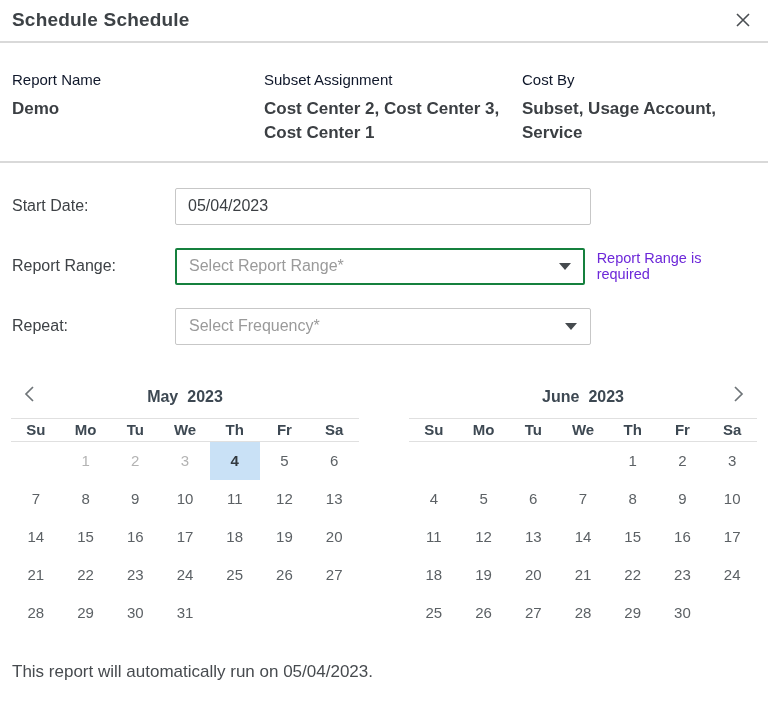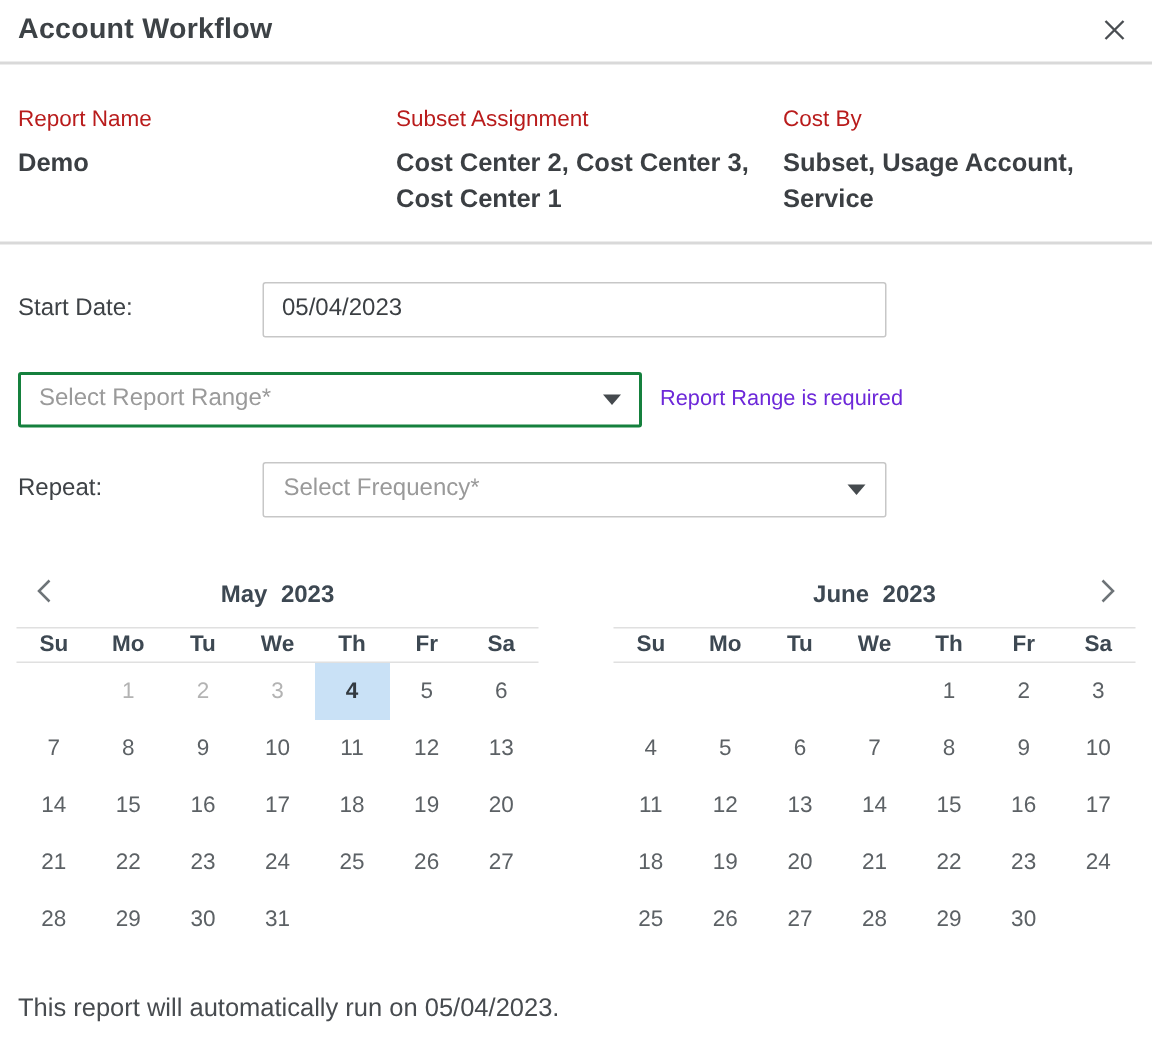--- a/index.html
+++ b/index.html
@@ -11,21 +11,21 @@
     padding:9px 16px 10px 12px; border-bottom:2px solid #d9d9d9; }
   .modal-title { font-size:19px; font-weight:700; color:#3d4246; letter-spacing:.2px; }
   .close-btn { border:none; background:none; cursor:pointer; padding:2px; line-height:0; }
   .close-btn svg { display:block; }
 
   
   .summary { display:flex; padding:28px 12px 16px 12px; border-bottom:2px solid #d9d9d9; }
   .sum-col1 { width:252px; }
   .sum-col2 { width:258px; }
   .sum-col3 { flex:1; }
-  .sum-label { font-size:15px; color:#b91c1c; }
+  .sum-label { font-size:15px; color:#0f172a; }
   .sum-value { margin-top:9px; font-size:17px; font-weight:700; color:#3b3f43; line-height:1.4; }
   .sum-col2 .sum-value { max-width:248px; }
 
   
   .form-section { padding:25px 12px 0 12px; }
   .form-row { display:flex; align-items:center; margin-bottom:23px; position:relative; }
   .form-label { width:163px; font-size:16px; color:#3e4246; flex:0 0 163px; }
   .text-input, .dropdown { width:416px; height:37px; border:1px solid #c7c7c7;
     border-radius:2px; background:#fff; font-size:16px; }
   .text-input { padding:0 12px; color:#3b3f43; outline:none;
@@ -63,21 +63,21 @@
 
   
   .footer-note { margin:30px 12px 0 12px; font-size:17px; color:#474b4f; }
 </style>
 </head>
 <body>
 
 <div class="modal">
 
   <div class="modal-header">
-    <div class="modal-title">Account Workflow</div>
+    <div class="modal-title">Schedule Schedule</div>
     <button class="close-btn">
       <span>
         <svg width="14" height="14" viewBox="0 0 14 14">
             <path d="M1 1 L13 13 M13 1 L1 13" stroke="#4a4e52" stroke-width="1.6" fill="none"></path>
           </svg>
       </span>
     </button>
   </div>
 
   <div class="summary">
@@ -96,20 +96,21 @@
   </div>
 
   <div class="form-section">
 
     <div class="form-row">
       <div class="form-label">Start Date:</div>
       <input class="text-input" type="text" value="05/04/2023" style="">
     </div>
 
     <div class="form-row">
+      <div class="form-label">Report Range:</div>
       <div class="dropdown error-state">
         <span class="placeholder">Select Report Range*</span>
         <span class="caret"></span>
       </div>
       <span class="error-msg">Report Range is required</span>
     </div>
 
     <div class="form-row">
       <div class="form-label">Repeat:</div>
       <div class="dropdown">

